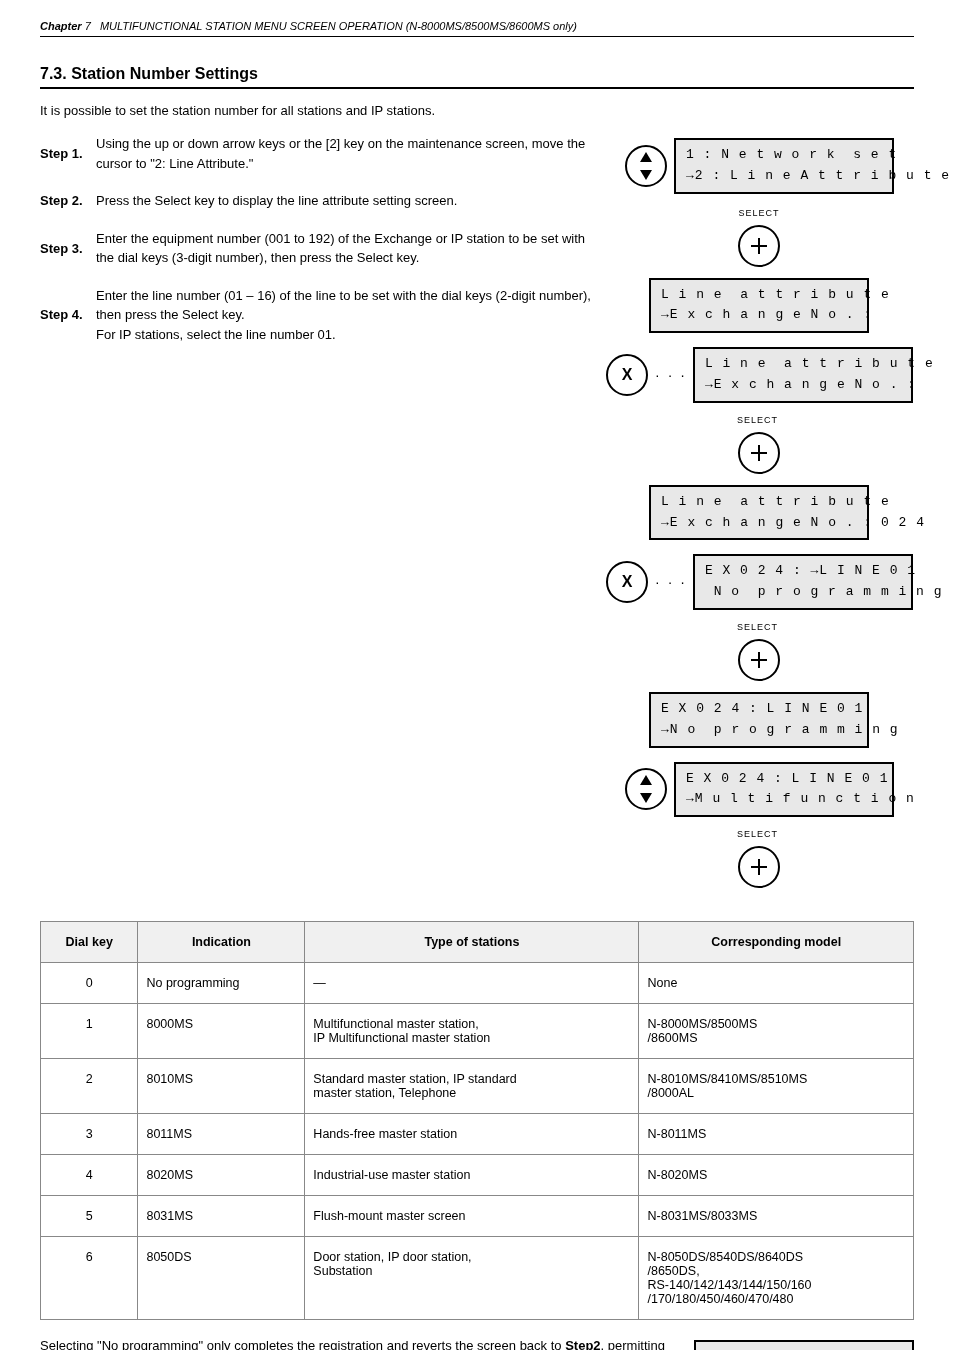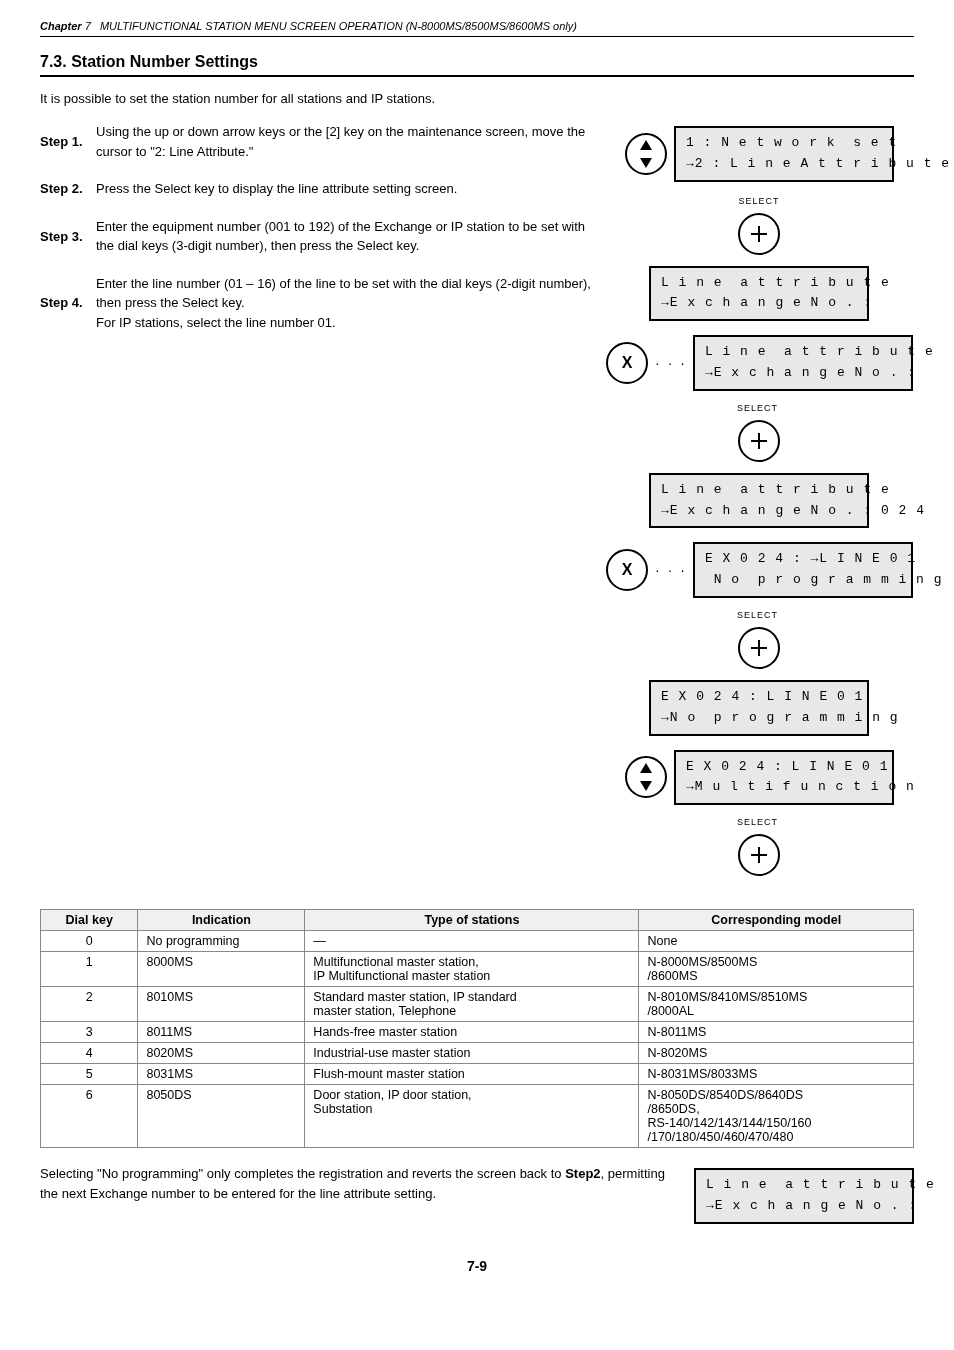--- a/index.html
+++ b/index.html
@@ -11,21 +11,21 @@
       width: 954px;
       min-height: 1350px;
       padding: 20px 40px;
     }
     .chapter-header {
       font-style: italic;
       font-size: 11px;
       color: #000;
       border-bottom: 1px solid #000;
       padding-bottom: 4px;
-      margin-bottom: 16px;
+      margin-bottom: 28px;
     }
     .chapter-header .chapter-word {
       font-weight: bold;
     }
     .section-title {
       font-size: 16px;
       font-weight: bold;
       margin-bottom: 14px;
       border-bottom: 2px solid #000;
       padding-bottom: 4px;
@@ -112,21 +112,21 @@
     }
     
     .station-table {
       width: 100%;
       border-collapse: collapse;
       margin: 20px 0 16px 0;
       font-size: 12.5px;
     }
     .station-table th, .station-table td {
       border: 1px solid #888;
-      padding: 3px 8px;
+      padding: 13px 8px;
       text-align: left;
       vertical-align: top;
     }
     .station-table th {
       background: #f0f0f0;
       font-weight: bold;
       text-align: center;
     }
     .station-table td:first-child {
       text-align: center;
@@ -350,21 +350,21 @@
     </tr>
     <tr>
       <td>4</td>
       <td>8020MS</td>
       <td>Industrial-use master station</td>
       <td>N-8020MS</td>
     </tr>
     <tr>
       <td>5</td>
       <td>8031MS</td>
-      <td>Flush-mount master station</td>
+      <td>Flush-mount master screen</td>
       <td>N-8031MS/8033MS</td>
     </tr>
     <tr>
       <td>6</td>
       <td>8050DS</td>
       <td>Door station, IP door station,<br>Substation</td>
       <td>N-8050DS/8540DS/8640DS<br>/8650DS,<br>RS-140/142/143/144/150/160<br>/170/180/450/460/470/480</td>
     </tr>
   </tbody>
 </table>

